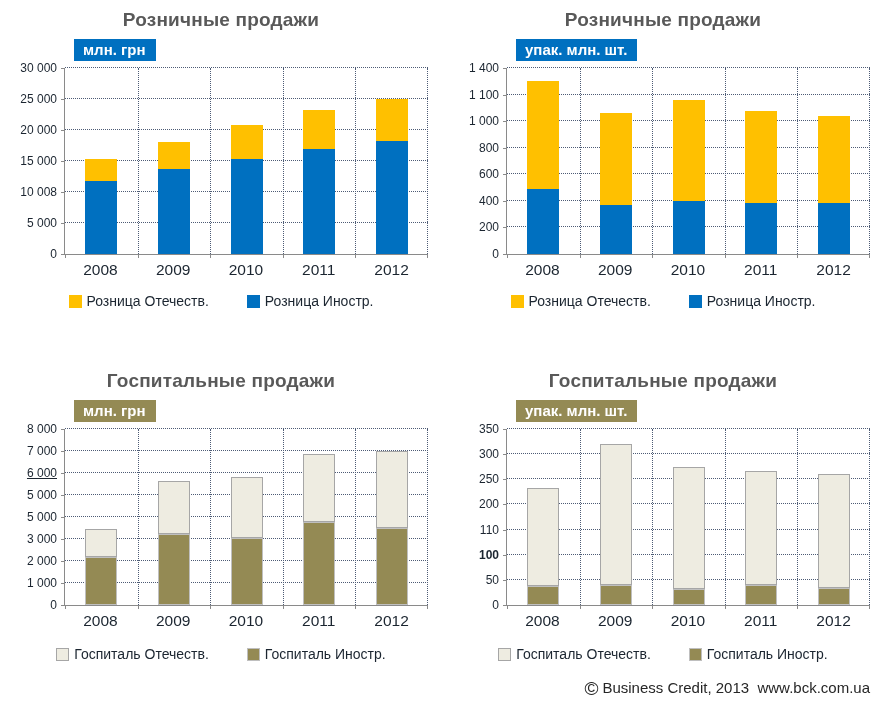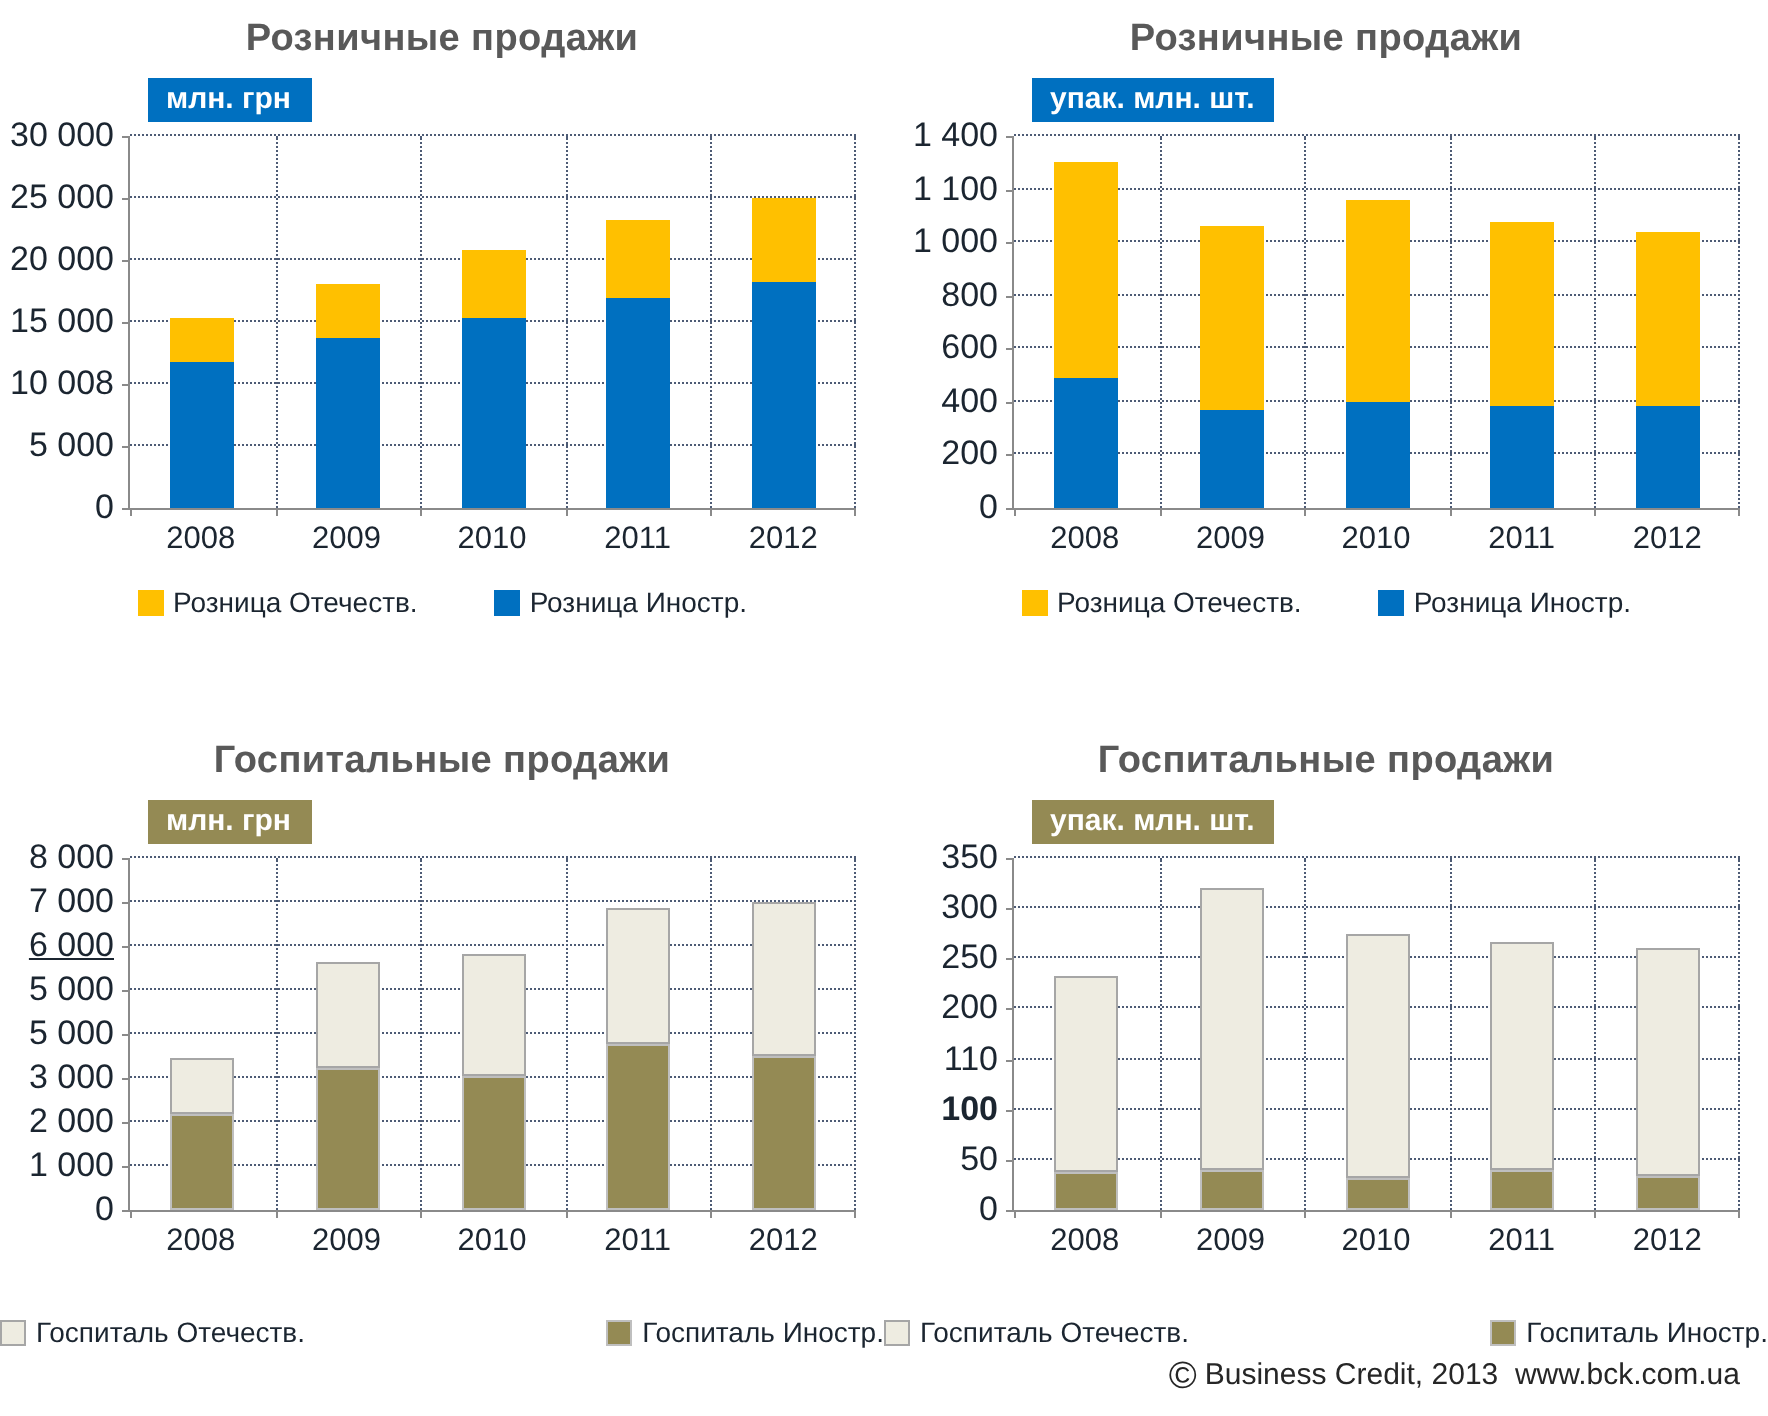--- a/index.html
+++ b/index.html
@@ -11,29 +11,29 @@
   .chart { position:relative; }
   .chart.bottom { padding-top:12px; box-sizing:border-box; }
   .title { margin:9px 0 0; text-align:center; font-size:19px; font-weight:bold; color:#595959; letter-spacing:0.2px; }
   .chart.bottom .title { margin-top:6px; }
   .badge { display:inline-block; margin:8px 0 0 74px; padding:2px 10px 3px 9px; font-size:15px; font-weight:bold; color:#ffffff; }
   .plot-row { margin:7px 14px 0 64px; }
   .plot { position:relative; height:186px; border-left:1px solid #8a8a8a; border-bottom:1px solid #8a8a8a; }
   .chart.bottom .plot { height:176px; }
   .grid-h { position:absolute; left:0; right:0; height:0; border-top:1px dotted #4d5b75; }
   .grid-v { position:absolute; top:0; bottom:0; width:0; border-left:1px dotted #4d5b75; }
-  .ytick { position:absolute; right:calc(100% + 8px); transform:translateY(-50%); font-size:17px; color:#1b2530; white-space:nowrap; }
+  .ytick { position:absolute; right:calc(100% + 8px); transform:translateY(-50%); font-size:12px; color:#1b2530; white-space:nowrap; }
   .tick-y { position:absolute; right:100%; width:4px; height:1px; background:#8a8a8a; }
   .tick-x { position:absolute; top:100%; width:1px; height:4px; background:#8a8a8a; }
   .bar { position:absolute; top:0; bottom:0; width:32px; display:flex; flex-direction:column; justify-content:flex-end; }
   .seg { width:100%; box-sizing:border-box; }
   .xaxis { display:flex; margin:6px 14px 0 64px; }
   .xlab { flex:1; text-align:center; font-size:15.5px; color:#1b2530; }
   .legend { display:flex; justify-content:center; gap:38px; margin-top:14px; font-size:14px; color:#1b2530; }
-  .chart.bottom .legend { margin-top:28px;justify-content:space-between; }
+  .chart.bottom .legend { margin-top:16px; }
   .lg-item { display:flex; align-items:center; gap:5px; }
   .sw { width:13px; height:13px; display:inline-block; box-sizing:border-box; }
   .footer { position:absolute; right:14px; bottom:8px; font-size:15px; color:#262626; }
   .copy { font-size:19px; vertical-align:-2px; margin-right:4px; }
 </style>
 </head>
 <body>
 
 <div class="grid">
 

